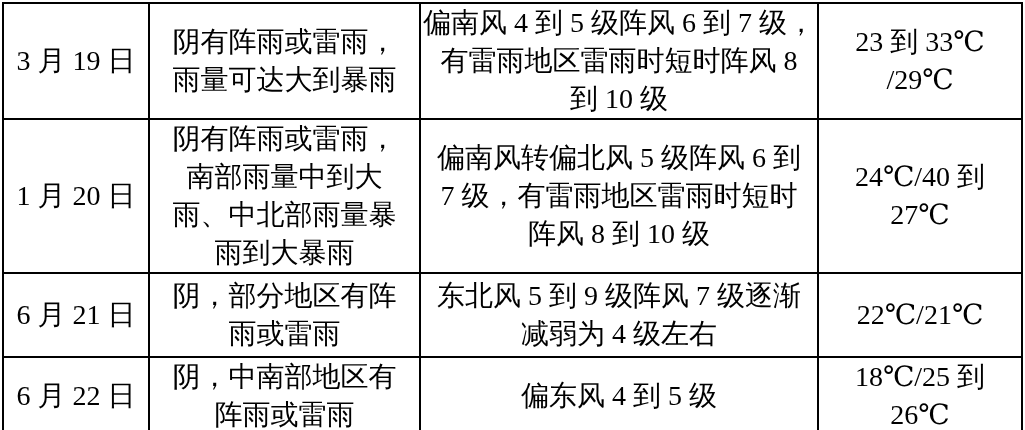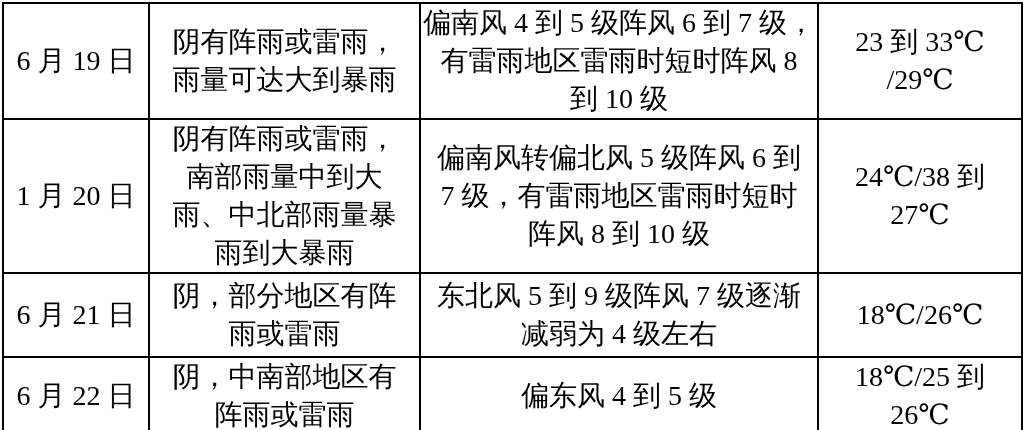--- a/index.html
+++ b/index.html
@@ -51,48 +51,48 @@
 <div class="doc-canvas">
   <table class="forecast">
     <colgroup>
       <col class="c-date">
       <col class="c-weather">
       <col class="c-wind">
       <col class="c-temp">
     </colgroup>
     <tbody>
       <tr class="row-0">
-        <td>6 月 19 日</td>
+        <td>3 月 19 日</td>
         <td>阴有阵雨或雷雨，
 雨量可达大到暴雨</td>
         <td>偏南风 4 到 5 级阵风 6 到 7 级，
 有雷雨地区雷雨时短时阵风 8
 到 10 级</td>
         <td>23 到 33℃
 /29℃</td>
       </tr>
       <tr class="row-1">
         <td>1 月 20 日</td>
         <td>阴有阵雨或雷雨，
 南部雨量中到大
 雨、中北部雨量暴
 雨到大暴雨</td>
         <td>偏南风转偏北风 5 级阵风 6 到
 7 级，有雷雨地区雷雨时短时
 阵风 8 到 10 级</td>
-        <td>24℃/38 到
+        <td>24℃/40 到
 27℃</td>
       </tr>
       <tr class="row-2">
         <td>6 月 21 日</td>
         <td>阴，部分地区有阵
 雨或雷雨</td>
         <td>东北风 5 到 9 级阵风 7 级逐渐
 减弱为 4 级左右</td>
-        <td>18℃/26℃</td>
+        <td>22℃/21℃</td>
       </tr>
       <tr class="row-3">
         <td>6 月 22 日</td>
         <td>阴，中南部地区有
 阵雨或雷雨</td>
         <td>偏东风 4 到 5 级</td>
         <td>18℃/25 到
 26℃</td>
       </tr>
     </tbody>

